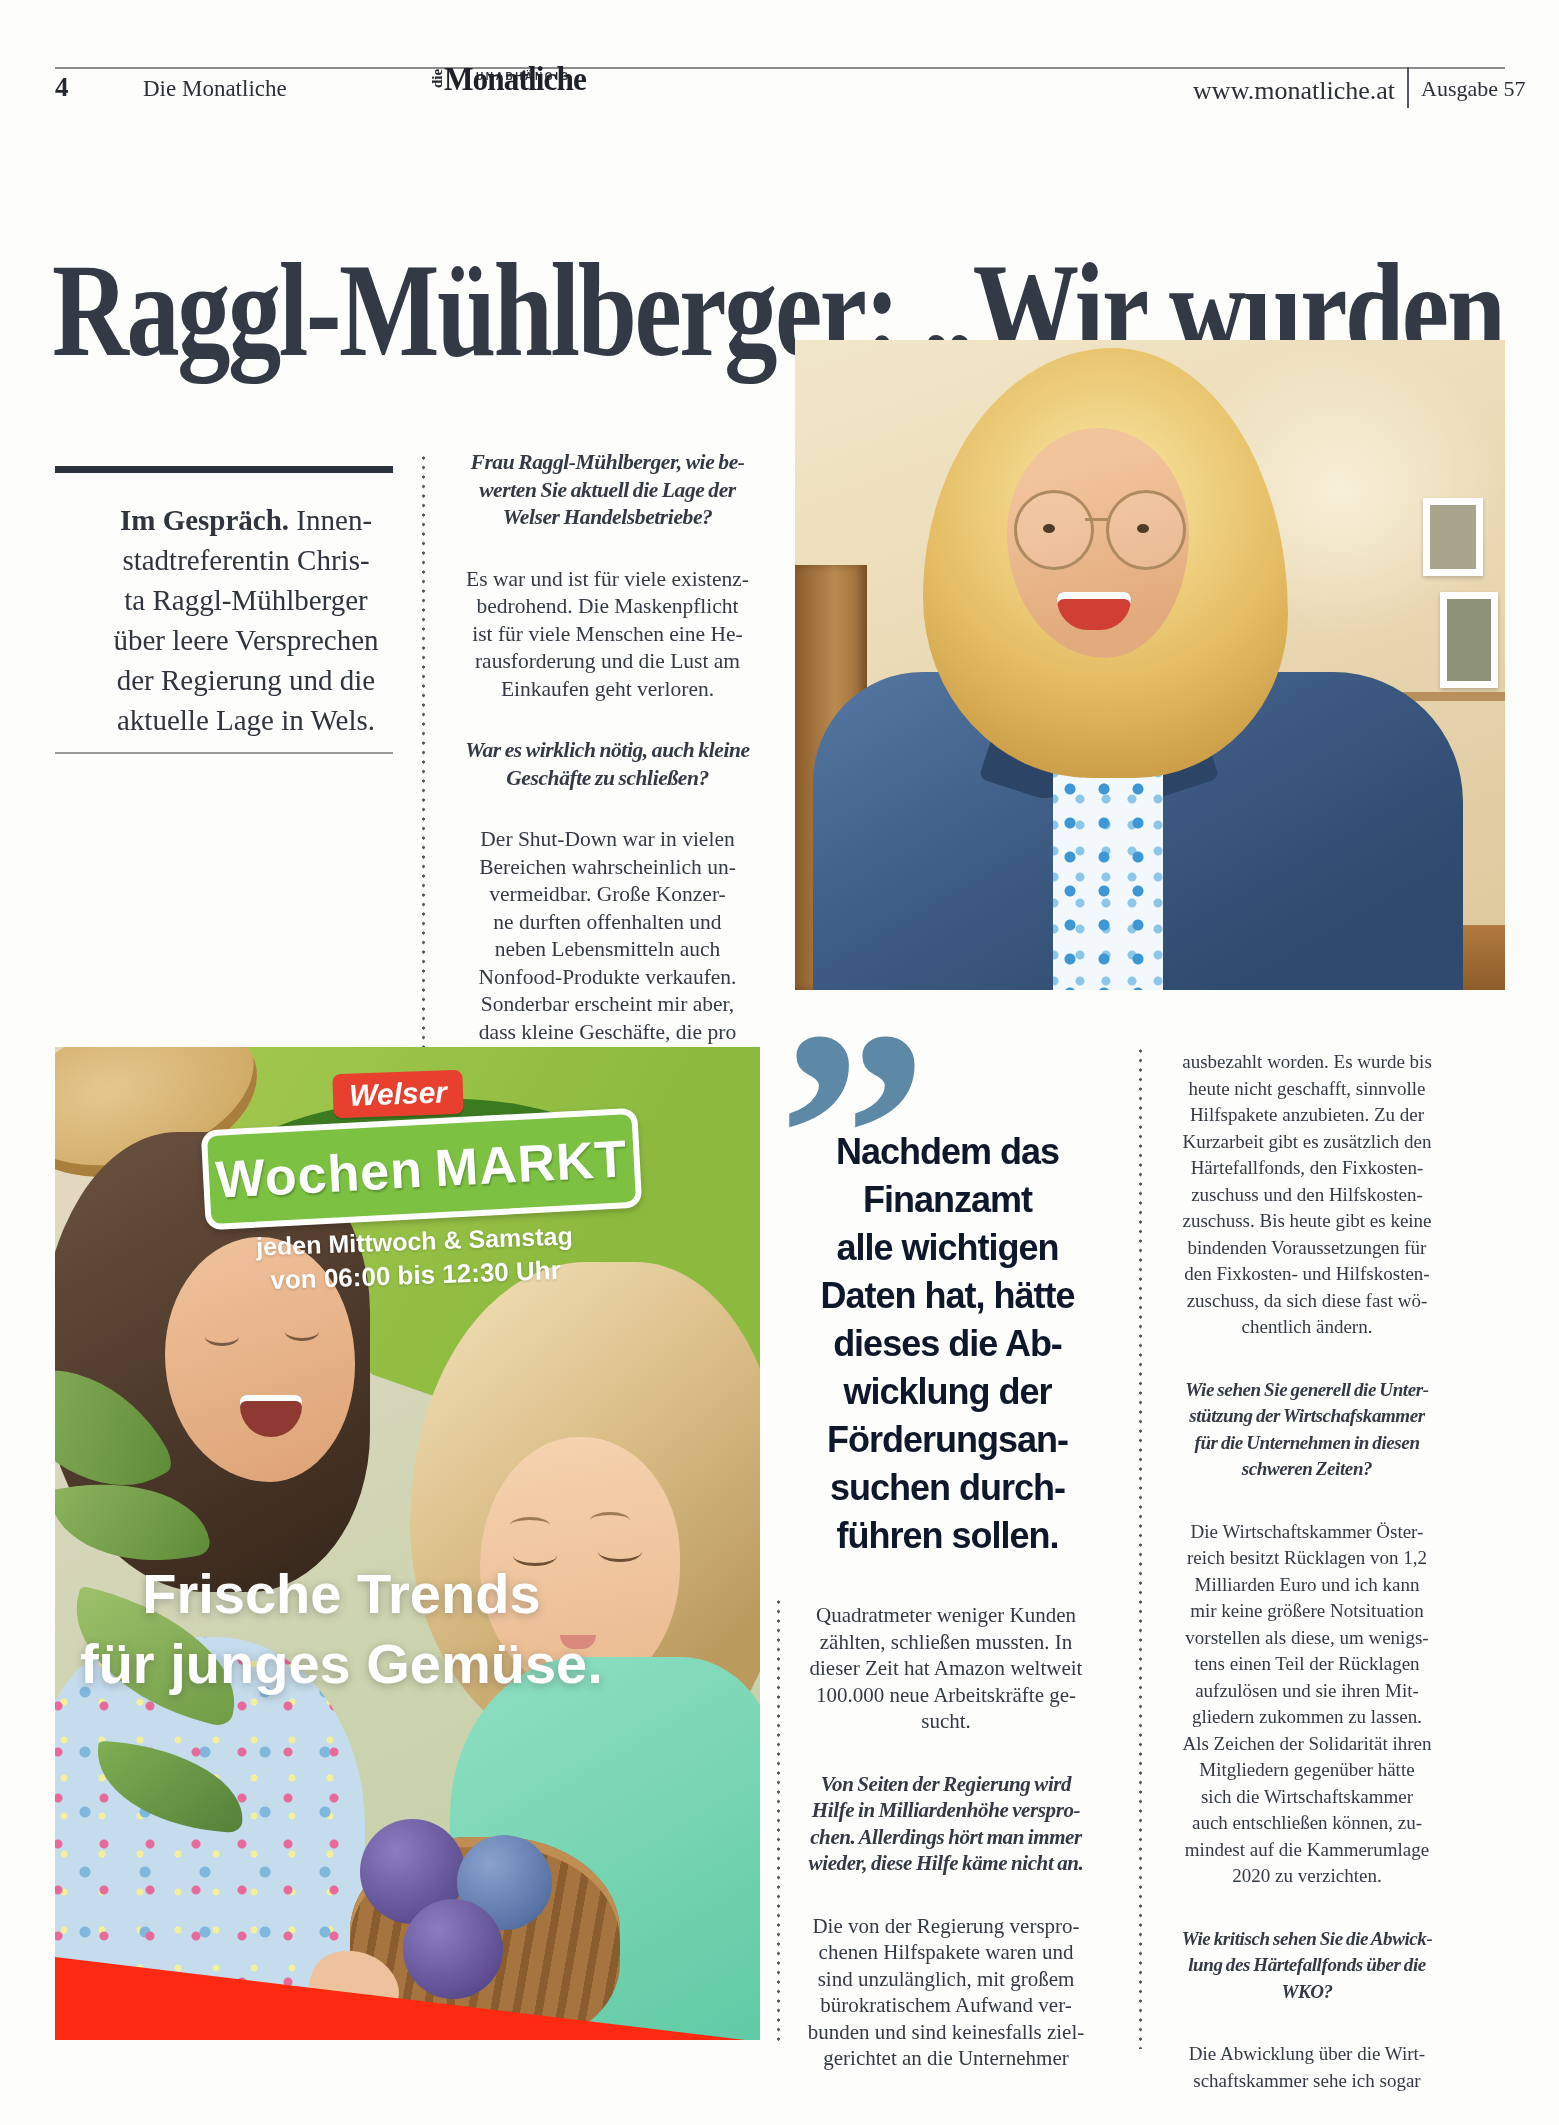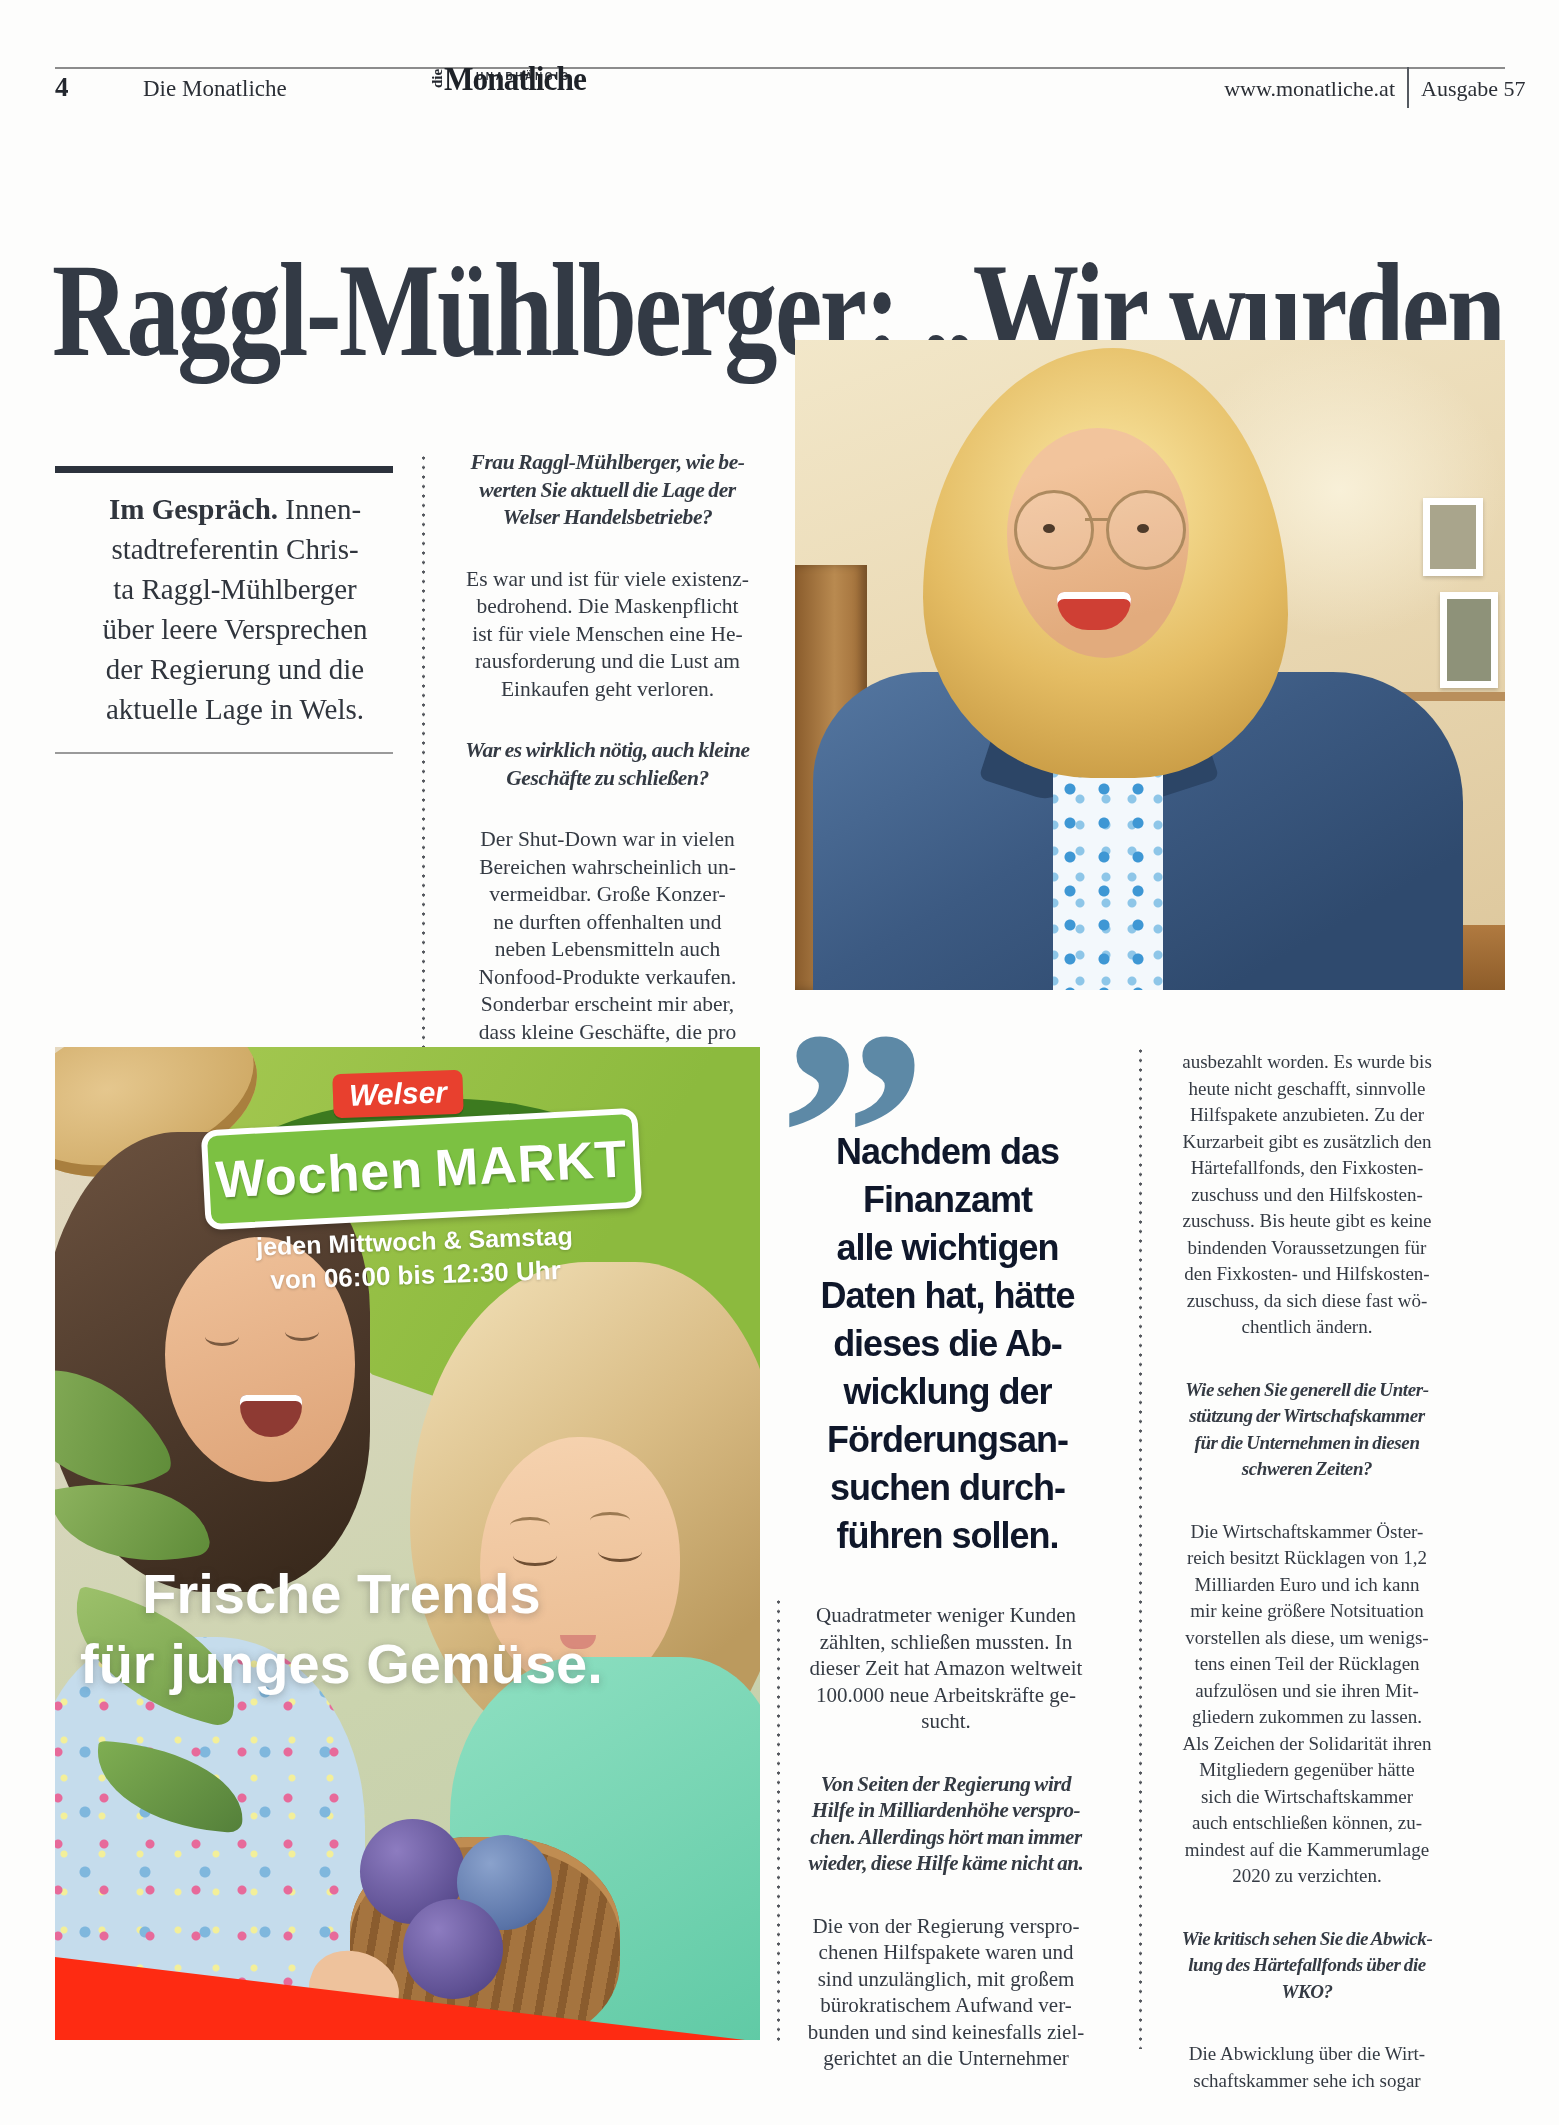--- a/index.html
+++ b/index.html
@@ -1,32 +1,32 @@
 <!DOCTYPE html>
 <html><head>
 <meta charset="utf-8">
 <style>
   html,body{margin:0;padding:0;background:#e8e8e8;}
   .page{position:relative;width:1559px;height:2125px;background:#fdfdfc;overflow:hidden;
         font-family:"Liberation Serif",serif;color:#343a43;}
   .abs{position:absolute;}
-  p{margin:5px;}
+  p{margin:16px;}
   .prelined{white-space:pre-line;text-align:center;}
 
   
   .h-rule{left:55px;top:67px;width:1450px;height:2px;background:#8c8c8c;}
   .pagenum{left:55px;top:72px;font-size:27px;font-weight:bold;color:#23272e;}
   .section-title{left:143px;top:76px;font-size:23px;color:#2b2f36;}
   .logo{left:432px;top:56px;width:185px;height:40px;}
   .logo-die{position:absolute;left:-4px;top:14px;font-size:15px;font-weight:bold;transform:rotate(-90deg);color:#23272e;}
   .logo-tagline{position:absolute;left:44px;top:15px;font-size:10px;letter-spacing:2.6px;font-weight:bold;
                 font-family:"Liberation Sans",sans-serif;color:#2b2f36;}
   .logo-main{position:absolute;left:12px;top:4px;font-size:34px;font-weight:bold;letter-spacing:-1px;
              transform:scaleX(.92);transform-origin:left top;color:#1e2228;}
-  .website{left:1150px;top:76px;width:245px;text-align:right;font-size:22px;color:#2b2f36;}
+  .website{left:1150px;top:76px;width:245px;text-align:right;font-size:26px;color:#2b2f36;}
   .h-vdiv{left:1407px;top:67px;width:2px;height:41px;background:#555a61;}
   .issue{left:1421px;top:76px;font-size:22px;color:#2b2f36;}
 
   
   .headline{left:52px;top:152px;font-size:133px;font-weight:bold;line-height:1.05;color:#333a45;
             letter-spacing:-3px;white-space:nowrap;transform:scaleX(.8);transform-origin:left top;}
 
   
   .intro-bar{left:55px;top:466px;width:338px;height:7px;background:#2c323c;}
   .intro-text{left:55px;top:484px;width:350px;font-size:29px;line-height:40px;color:#30353d;}

